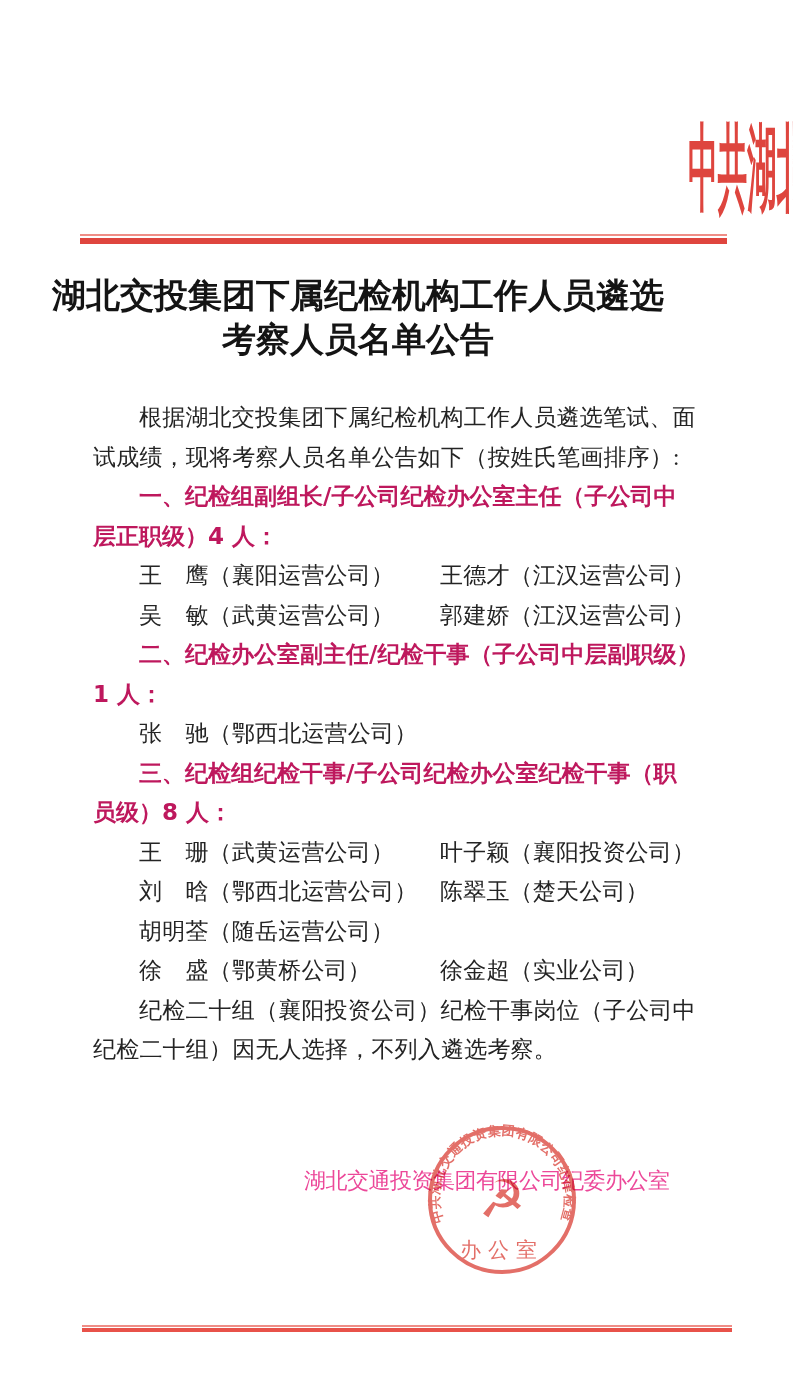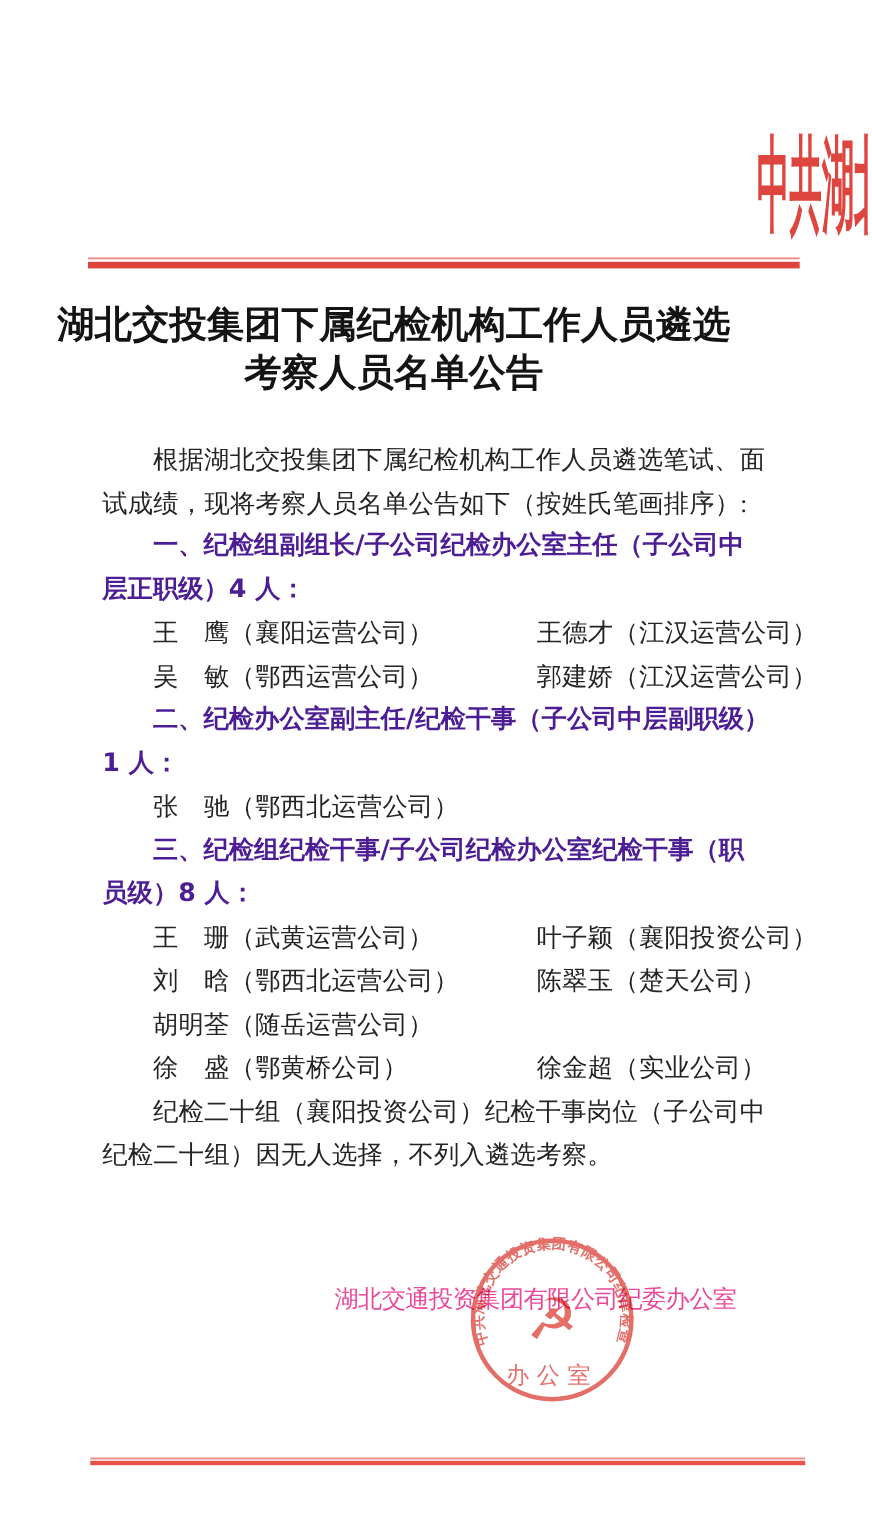--- a/index.html
+++ b/index.html
@@ -42,25 +42,25 @@
   }
   
   .body-text{
     position:absolute;top:398px;left:93px;width:622px;
     font-size:23px;line-height:39.5px;color:#242424;
     letter-spacing:0.2px;
   }
   .ln{white-space:nowrap;}
   .indent{padding-left:46px;}
   .bold-h{
-    font-weight:700;color:#4c1d95;
+    font-weight:700;color:#be185d;
     font-family:"DejaVu Sans","Liberation Sans",sans-serif;
     letter-spacing:0;
   }
-  .name-row{display:flex;gap:48px;}
+  .name-row{display:flex;}
   .name-row .cell-l{width:301px;flex:0 0 301px;}
   .name-row .cell-r{flex:1;}
   
   .signature{
     position:absolute;top:1167px;left:304px;
     font-size:22px;line-height:28px;color:#ec4899;
     letter-spacing:-0.5px;white-space:nowrap;
   }
   .date{
     position:absolute;top:1212px;left:424px;
@@ -100,21 +100,21 @@
     <div class="ln">试成绩，现将考察人员名单公告如下（按姓氏笔画排序）:</div>
 
     <div class="ln indent bold-h">一、纪检组副组长/子公司纪检办公室主任（子公司中</div>
     <div class="ln bold-h">层正职级）4 人：</div>
 
     <div class="ln indent name-row">
       <span class="cell-l">王　鹰（襄阳运营公司）</span>
       <span class="cell-r">王德才（江汉运营公司）</span>
     </div>
     <div class="ln indent name-row">
-      <span class="cell-l">吴　敏（鄂西运营公司）</span>
+      <span class="cell-l">吴　敏（武黄运营公司）</span>
       <span class="cell-r">郭建娇（江汉运营公司）</span>
     </div>
 
     <div class="ln indent bold-h">二、纪检办公室副主任/纪检干事（子公司中层副职级）</div>
     <div class="ln bold-h">1 人：</div>
 
     <div class="ln indent name-row">
       <span class="cell-l">张　驰（鄂西北运营公司）</span>
       <span class="cell-r"></span>
     </div>

